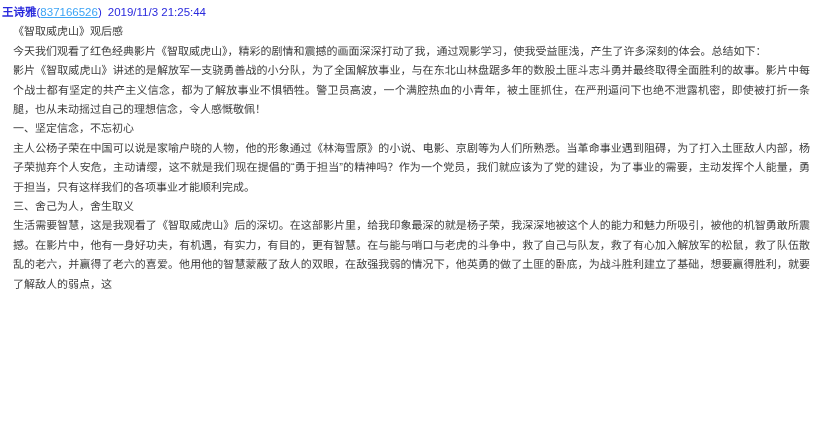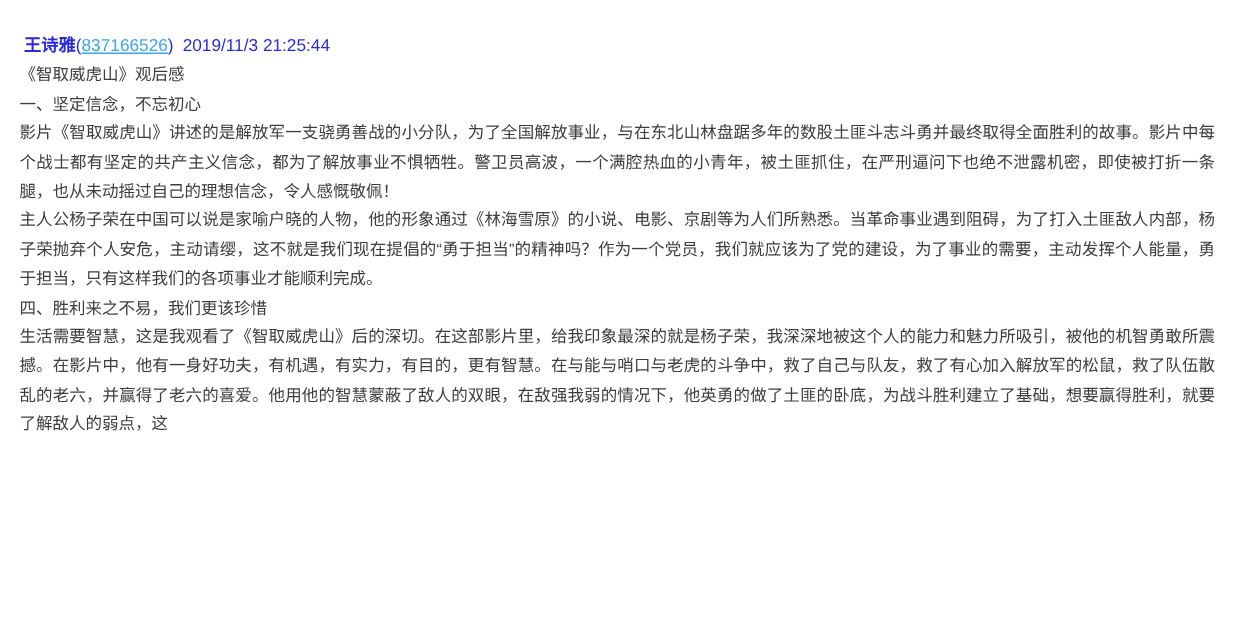--- a/index.html
+++ b/index.html
@@ -18,23 +18,22 @@
     font-family: "Liberation Sans", sans-serif;
   }
   .page {
     width: 826px;
     padding-top: 3px;
   }
   .post-header {
     color: var(--header-blue);
     font-size: 11.5px;
     line-height: 19.4px;
-    padding-left: 16px;
+    padding-left: 2px;
     white-space: nowrap;
-    margin-top: 19px;
   }
   .author {
     font-weight: bold;
   }
   .qq-link {
     color: var(--link-blue);
     text-decoration: underline;
     cursor: pointer;
   }
   .timestamp {
@@ -54,24 +53,25 @@
 <body>
 
 <div class="page">
 
   <section class="post">
     <div class="post-header">
       <span class="author">王诗雅</span><span>(</span><a class="qq-link">837166526</a><span>)</span><span class="timestamp">2019/11/3 21:25:44</span>
     </div>
     <div class="post-body">
         <div class="para">《智取威虎山》观后感</div>
+        <div class="para">今天我们观看了红色经典影片《智取威虎山》，精彩的剧情和震撼的画面深深打动了我，通过观影学习，使我受益匪浅，产生了许多深刻的体会。总结如下：</div>
+        <div class="para">影片《智取威虎山》讲述的是解放军一支骁勇善战的小分队，为了全国解放事业，与在东北山林盘踞多年的数股土匪斗志斗勇并最终取得全面胜利的故事。影片中每个战士都有坚定的共产主义信念，都为了解放事业不惧牺牲。警卫员高波，一个满腔热血的小青年，被土匪抓住，在严刑逼问下也绝不泄露机密，即使被打折一条腿，也从未动摇过自己的理想信念，令人感慨敬佩！</div>
         <div class="para">一、坚定信念，不忘初心</div>
-        <div class="para">影片《智取威虎山》讲述的是解放军一支骁勇善战的小分队，为了全国解放事业，与在东北山林盘踞多年的数股土匪斗志斗勇并最终取得全面胜利的故事。影片中每个战士都有坚定的共产主义信念，都为了解放事业不惧牺牲。警卫员高波，一个满腔热血的小青年，被土匪抓住，在严刑逼问下也绝不泄露机密，即使被打折一条腿，也从未动摇过自己的理想信念，令人感慨敬佩！</div>
         <div class="para">主人公杨子荣在中国可以说是家喻户晓的人物，他的形象通过《林海雪原》的小说、电影、京剧等为人们所熟悉。当革命事业遇到阻碍，为了打入土匪敌人内部，杨子荣抛弃个人安危，主动请缨，这不就是我们现在提倡的“勇于担当”的精神吗？作为一个党员，我们就应该为了党的建设，为了事业的需要，主动发挥个人能量，勇于担当，只有这样我们的各项事业才能顺利完成。</div>
-        <div class="para">四、胜利来之不易，我们更该珍惜</div>
+        <div class="para">三、舍己为人，舍生取义</div>
       </div>
   </section>
 
   <section class="post">
     <div class="post-body">
         <div class="para">生活需要智慧，这是我观看了《智取威虎山》后的深切。在这部影片里，给我印象最深的就是杨子荣，我深深地被这个人的能力和魅力所吸引，被他的机智勇敢所震撼。在影片中，他有一身好功夫，有机遇，有实力，有目的，更有智慧。在与能与哨口与老虎的斗争中，救了自己与队友，救了有心加入解放军的松鼠，救了队伍散乱的老六，并赢得了老六的喜爱。他用他的智慧蒙蔽了敌人的双眼，在敌强我弱的情况下，他英勇的做了土匪的卧底，为战斗胜利建立了基础，想要赢得胜利，就要了解敌人的弱点，这</div>
       </div>
   </section>
 
 </div>

